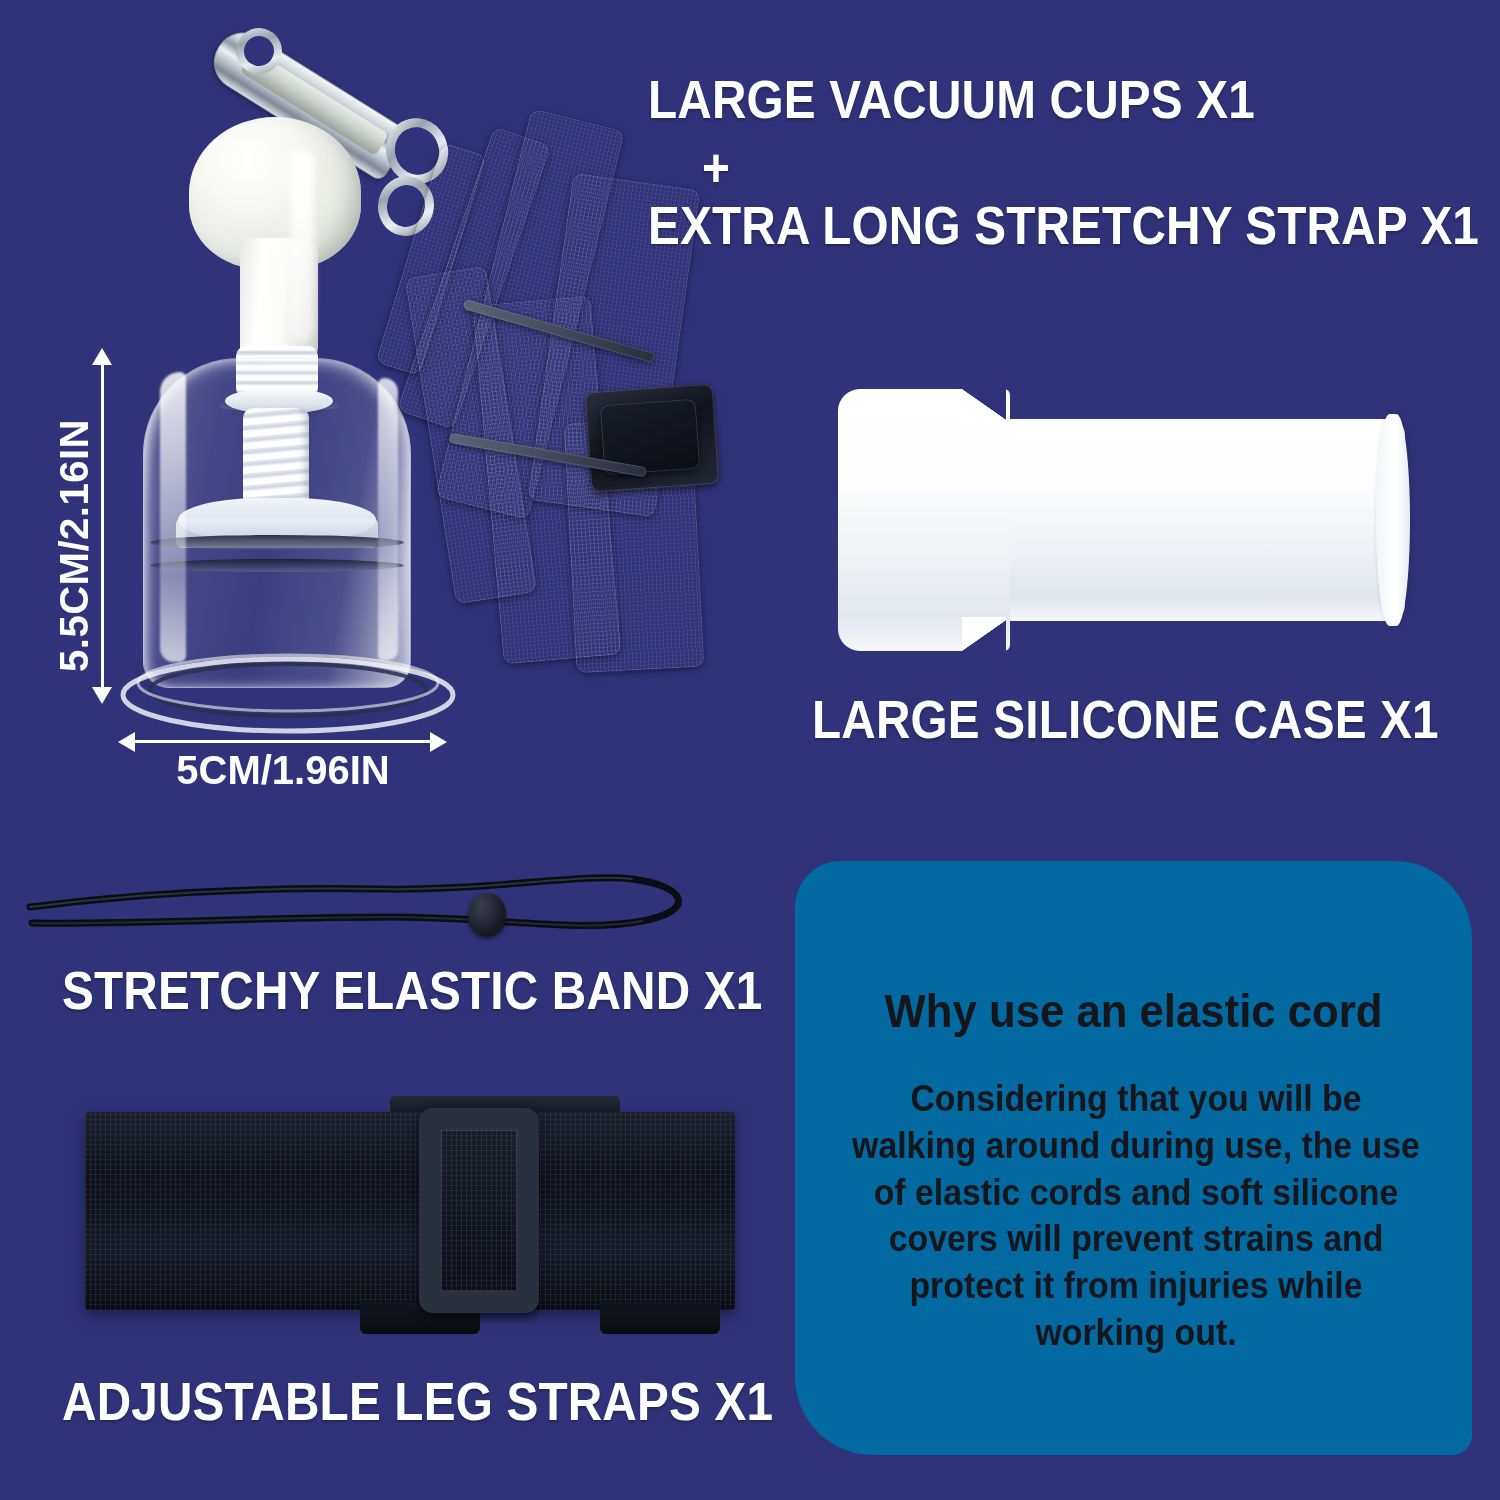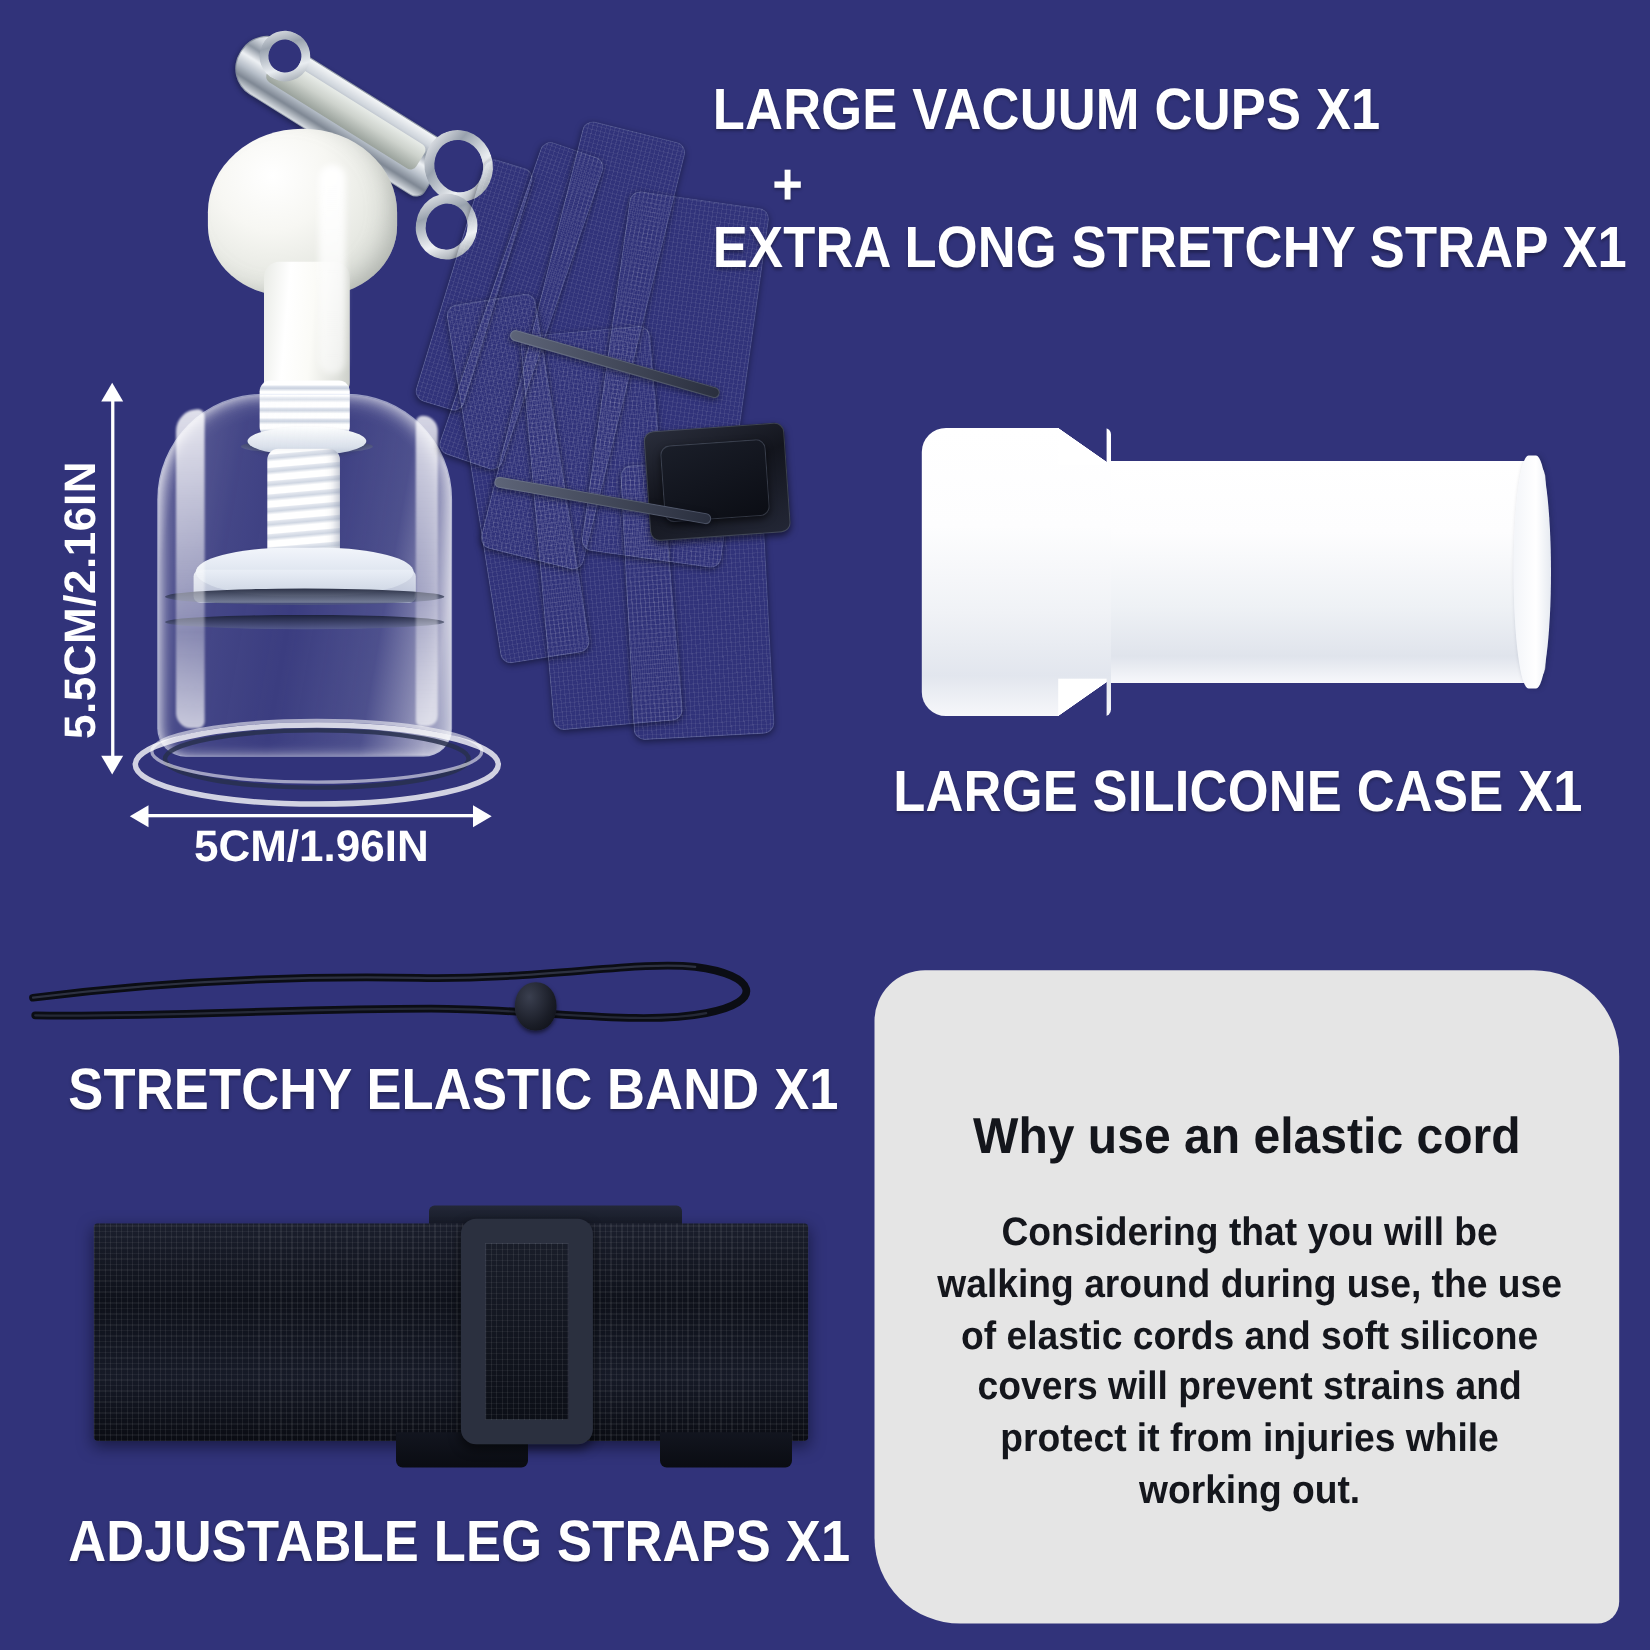--- a/index.html
+++ b/index.html
@@ -328,23 +328,22 @@
       repeating-linear-gradient(0deg, rgba(255,255,255,.05) 0 1px, transparent 1px 5px),
       linear-gradient(180deg,#191d29,#0c0f17);
     box-shadow: 0 4px 10px rgba(0,0,0,.55), inset 0 0 0 1px rgba(140,150,175,.18);
   }
 
   
   .info-card {
     position: absolute;
     left: 795px; top: 861px;
     width: 677px; height: 594px;
-    background: #e5e5e5;
+    background: #0369a1;
     border-radius: 46px 78px 20px 78px;
-    margin-top: 21px;
   }
   .info-title {
     position: absolute; left: 0; top: 123px; width: 100%;
     text-align: center;
     color: #14161c;
     font-size: 46px; font-weight: bold;
     font-family: "Liberation Sans", sans-serif;
     transform: scaleX(0.95);
   }
   .info-body {

